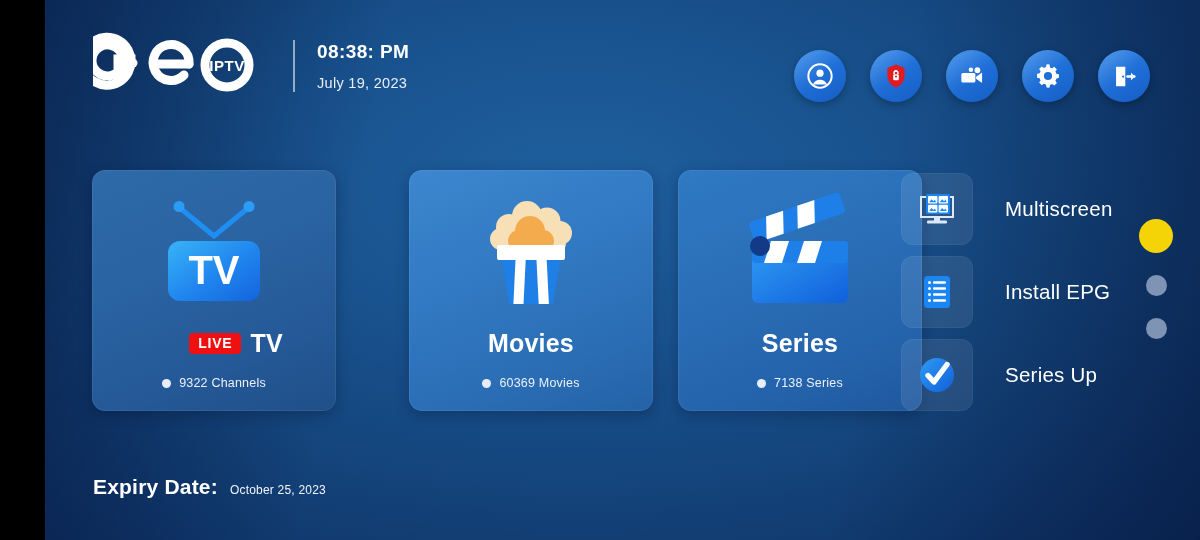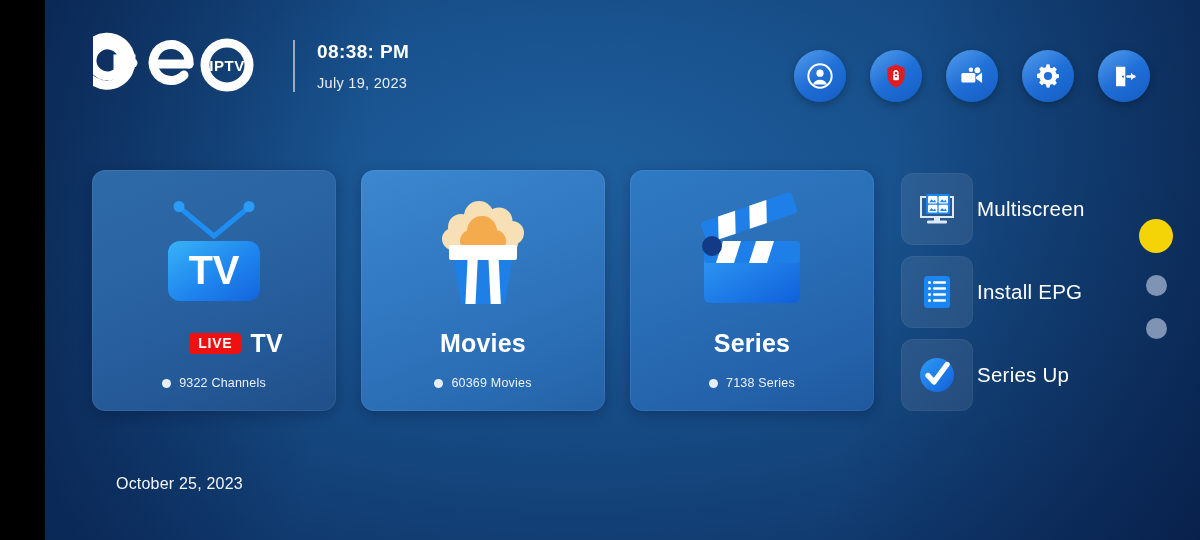--- a/index.html
+++ b/index.html
@@ -56,21 +56,21 @@
   .hdr-btn svg { position:relative; z-index:2; }
 
   
   #cards { position:absolute; left:47px; top:170px; display:flex; gap:25px; z-index:3; }
   .card {
     width:244px; height:241px; border-radius:13px;
     position:relative; overflow:hidden;
     box-shadow:0 4px 14px rgba(2,12,38,.28);
   }
   .card-1 { background:linear-gradient(158deg, #2e6aa8 0%, #2a63a2 40%, #245896 75%, #204f88 100%); }
-  .card-2 { background:linear-gradient(158deg, #3c87cf 0%, #3179c2 42%, #2a6db4 76%, #2462a6 100%); }
+  .card-2 { background:linear-gradient(158deg, #3c87cf 0%, #3179c2 42%, #2a6db4 76%, #2462a6 100%);margin-left:48px; }
   .card-3 { background:linear-gradient(158deg, #2f7ac3 0%, #2a6fb8 40%, #2463ab 76%, #1f589e 100%); }
   .card:after{
     content:""; position:absolute; inset:0; border-radius:13px;
     border:1px solid rgba(255,255,255,.07);
   }
 
   .card-art { position:absolute; left:0; right:0; top:18px; height:120px; display:flex; align-items:center; justify-content:center; }
   .card-title {
     position:absolute; left:0; right:0; top:155px; height:36px;
     display:flex; align-items:center; justify-content:center; gap:9px;
@@ -82,38 +82,38 @@
   }
   .card-meta {
     position:absolute; left:0; right:0; bottom:21px;
     display:flex; align-items:center; justify-content:center; gap:8px;
     color:#eaf1fb; font-size:12.5px; letter-spacing:.2px;
   }
   .meta-dot { width:9px; height:9px; border-radius:50%; background:#e8eef8; display:block; }
 
   
   #sidebar { position:absolute; left:856px; top:173px; display:flex; flex-direction:column; gap:11px; z-index:3; }
-  .side-row { display:flex; align-items:center; gap:4px; }
+  .side-row { display:flex; align-items:center; gap:32px; }
   .side-icon-box {
     width:72px; height:72px; border-radius:12px;
     background:rgba(255,255,255,.085);
     display:flex; align-items:center; justify-content:center;
     box-shadow:inset 0 0 0 1px rgba(255,255,255,.05);
   }
   .side-label { color:#ffffff; font-size:20.5px; letter-spacing:.25px; white-space:nowrap; }
 
   
   #dots { position:absolute; right:27px; top:219px; display:flex; flex-direction:column; align-items:center; gap:22px; z-index:4; }
   .dot-lg { width:34px; height:34px; border-radius:50%; }
   .dot-sm { width:21px; height:21px; border-radius:50%; }
 
   
   #expiry { position:absolute; left:48px; top:475px; display:flex; align-items:baseline; gap:12px; z-index:3; }
   #expiry-label { color:#ffffff; font-size:21px; font-weight:bold; letter-spacing:.2px; }
-  #expiry-value { color:#f2f6fc; font-size:16px; letter-spacing:.2px;margin-left:23px; }
+  #expiry-value { color:#f2f6fc; font-size:12px; letter-spacing:.2px; }
 </style>
 </head>
 <body>
 
 <div id="screen">
 
   <div id="left-bar"></div>
 
   <div id="app">
 
@@ -345,17 +345,18 @@
 
     </div>
 
     <div id="dots">
       <span class="dot-lg" style="background:#f4d406"></span>
       <span class="dot-sm" style="background:#7f93b5"></span>
       <span class="dot-sm" style="background:#7f93b5"></span>
     </div>
 
     <div id="expiry">
+      <span id="expiry-label">Expiry Date:</span>
       <span id="expiry-value">October 25, 2023</span>
     </div>
 
   </div>
 </div>
 
 </body></html>

